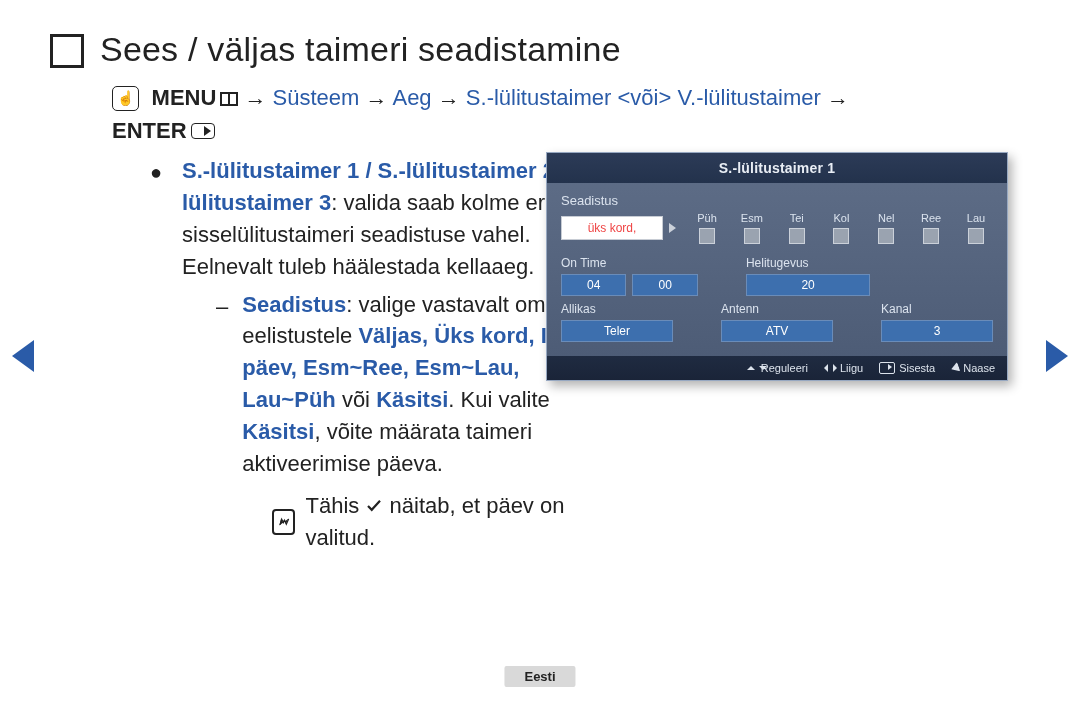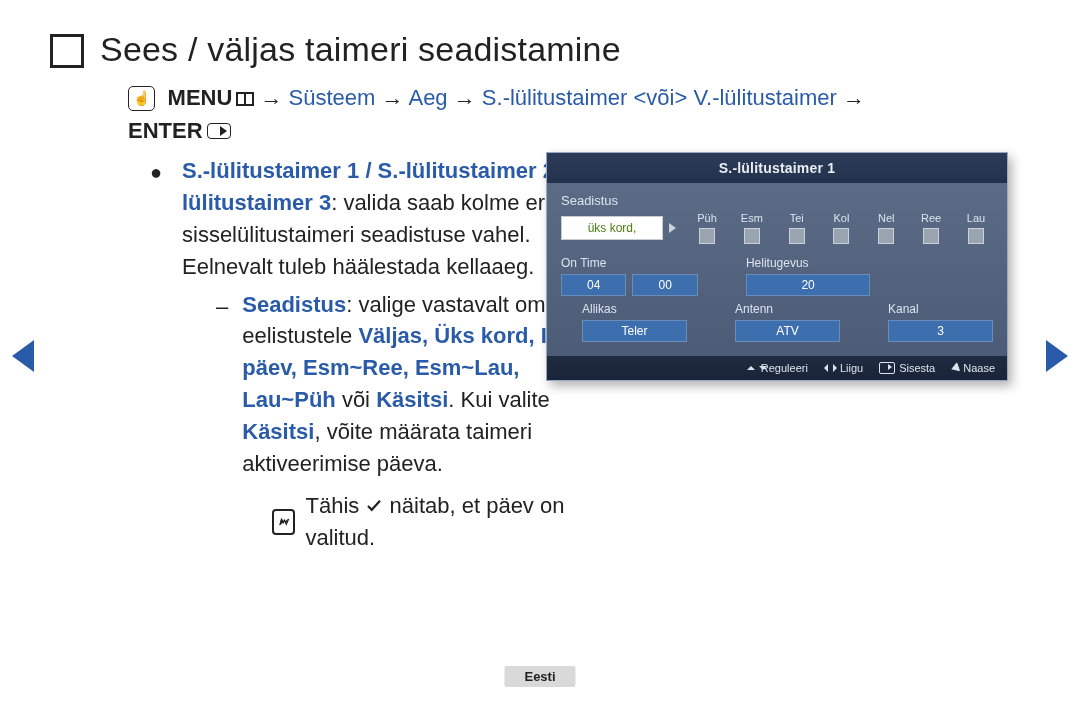--- a/index.html
+++ b/index.html
@@ -32,21 +32,21 @@
     margin-top: 4px;
     flex: 0 0 auto;
   }
   .page-title {
     font-size: 34px;
     font-weight: 400;
     letter-spacing: .2px;
   }
   .menu-line {
     font-size: 22px;
-    margin-left: 78px;
+    margin-left: 62px;
     line-height: 1.5;
     margin-bottom: 4px;
   }
   .finger-icon {
     display:inline-block;
     border:1px solid #222;
     border-radius:5px;
     font-size:14px;
     padding:1px 4px;
     vertical-align: 2px;
@@ -181,21 +181,21 @@
   .osd-body { padding:10px 14px 4px;}
   .osd-section-label { color:#dbe3ee; margin-bottom:4px; }
   .seadistus-row {
     display:flex;
     align-items:center;
     gap:6px;
     margin-bottom:12px;
   }
   .seadistus-box {
     background:#fff;
-    color:#4d7c0f;
+    color:#ef4444;
     padding:4px 8px;
     width:84px;
     text-align:center;
     font-size:12px;
     border:1px solid #c7ccd4;
   }
   .day-cols {
     display:flex;
     gap:4px;
     flex:1;
@@ -382,21 +382,21 @@
         </div>
         <div class="col3">
           <div class="col3-label">Helitugevus</div>
           <div class="valuebar">
             <div class="valcell">20</div>
           </div>
         </div>
         <div class="col3" style="flex:.6"></div>
       </div>
 
-      <div class="row3" style="margin-bottom:10px;margin-left:21px;">
+      <div class="row3" style="margin-bottom:10px;">
         <div class="col3">
           <div class="col3-label">Allikas</div>
           <div class="valuebar">
               <div class="valcell">Teler</div>
             </div>
         </div>
         <div class="col3">
           <div class="col3-label">Antenn</div>
           <div class="valuebar">
               <div class="valcell">ATV</div>

